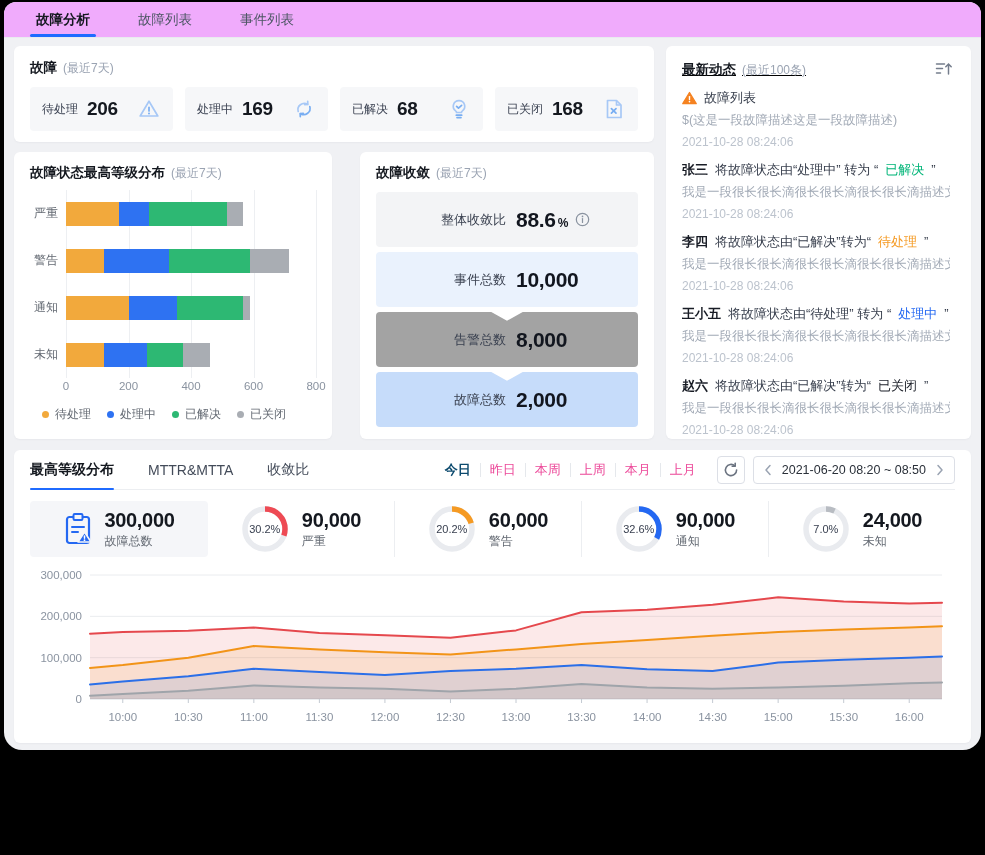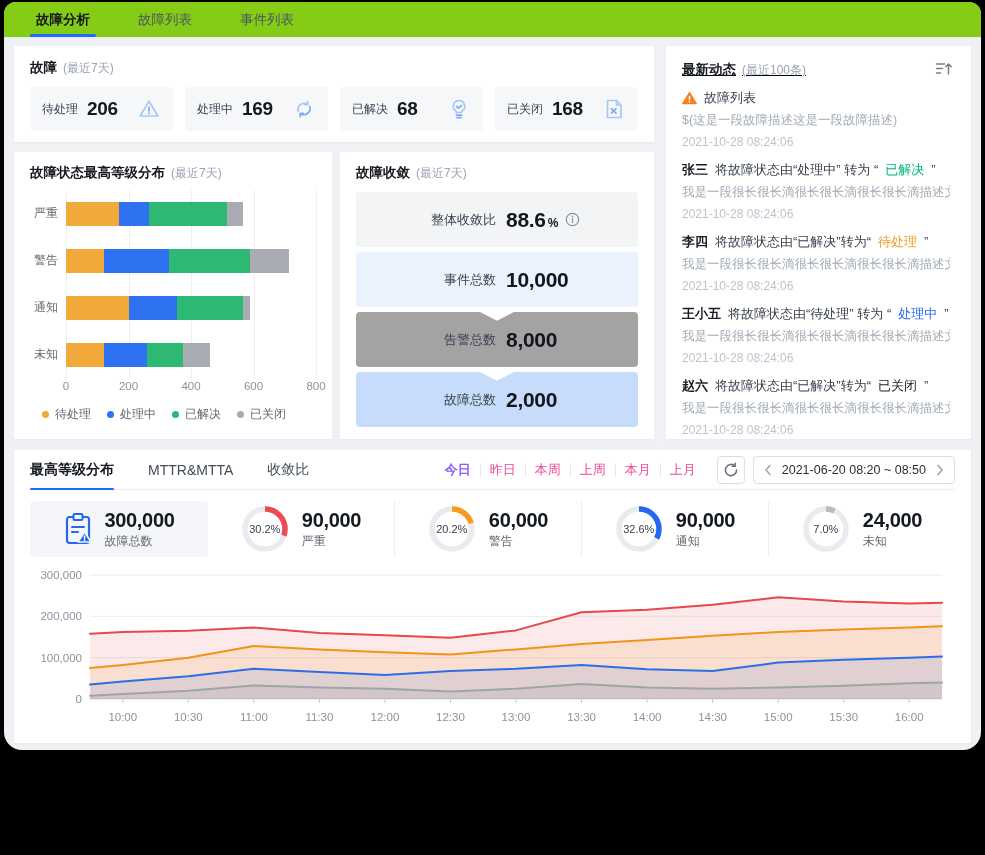--- a/index.html
+++ b/index.html
@@ -1,40 +1,40 @@
 <!DOCTYPE html>
 <html><head>
 <meta charset="utf-8">
 <style>
   html,body{margin:0;padding:0;background:#000;}
   *{box-sizing:border-box;font-family:"Liberation Sans","DejaVu Sans",sans-serif;}
   .stage{position:relative;width:985px;height:855px;background:#000;overflow:hidden;}
   .app{position:absolute;left:4px;top:2px;width:977px;height:748px;background:#f0f1f4;
        border-radius:12px 12px 18px 18px;overflow:hidden;}
   
-  .topnav{height:36px;background:#84cc16;border-bottom:1px solid #e9ebef;display:flex;align-items:center;padding:0 0 0 30px;}
+  .topnav{height:36px;background:#f0abfc;border-bottom:1px solid #e9ebef;display:flex;align-items:center;padding:0 0 0 30px;}
   .topnav .tab{position:relative;font-size:13.5px;color:#4b5563;padding:9px 2px 8px;margin-right:44px;cursor:pointer;}
   .topnav .tab.active{color:#14181f;font-weight:bold;}
   .topnav .tab.active::after{content:"";position:absolute;left:-4px;right:-4px;bottom:0;height:3px;background:#1f6bff;border-radius:2px;}
   
   .content{padding:8px 10px 10px;}
   .row1{display:flex;gap:12px;}
   .col-left{width:640px;flex:none;display:flex;flex-direction:column;}
-  .card{background:#fff;border-radius:0;box-shadow:0 1px 2px rgba(20,30,50,.04);}
+  .card{background:#fff;border-radius:6px;box-shadow:0 1px 2px rgba(20,30,50,.04);}
   .card-title{font-size:13.5px;font-weight:bold;color:#14181f;display:flex;align-items:center;}
   .card-title .sub{font-weight:normal;font-size:12px;color:#9aa3b2;margin-left:6px;}
   
   .card-fault{height:96px;padding:13px 16px;}
   .stat-row{display:flex;gap:12px;margin-top:10px;}
   .stat-box{flex:1;height:44px;background:#f6f7f9;border-radius:4px;display:flex;align-items:center;padding:0 12px;}
   .stat-box .lbl{font-size:12px;color:#3c4353;}
   .stat-box .val{font-size:19px;font-weight:bold;color:#14181f;margin-left:9px;letter-spacing:-.3px;text-align:right;}
   .stat-box .ic{margin-left:auto;display:flex;}
   
-  .row2{display:flex;gap:8px;margin-top:10px;align-items:flex-end;}
+  .row2{display:flex;gap:28px;margin-top:10px;align-items:flex-end;}
   .card-bar{width:318px;flex:none;height:287px;padding:12px 16px;}
   .card-funnel{flex:1;height:287px;padding:12px 16px;}
   
   .bar-chart{display:flex;margin-top:8px;}
   .bar-labels{width:36px;flex:none;display:flex;flex-direction:column;}
   .bar-labels span{height:47px;display:flex;align-items:center;justify-content:flex-end;padding-right:8px;font-size:12px;color:#646a73;}
   .bar-plot{flex:1;position:relative;}
   .bar-grid{position:absolute;left:0;right:0;top:0;height:188px;}
   .bar-grid i{position:absolute;top:0;bottom:0;width:1px;background:#edeff2;}
   .bar-rows{position:relative;}
@@ -65,21 +65,21 @@
   .fi-time{margin-top:6px;font-size:12px;color:#bcc3cd;}
   
   .card-bottom{margin-top:11px;height:293px;padding:0 16px 8px;}
   .sub-tabs{height:40px;display:flex;align-items:center;border-bottom:1px solid #eceef1;}
   .sub-tab{position:relative;height:100%;display:flex;align-items:center;font-size:14px;color:#434b59;margin-right:34px;cursor:pointer;}
   .sub-tab.active{color:#14181f;font-weight:bold;}
   .sub-tab.active::after{content:"";position:absolute;left:0;right:0;bottom:-1px;height:2px;background:#1f6bff;border-radius:2px;}
   .tools{margin-left:auto;display:flex;align-items:center;}
   .preset{font-size:13px;color:#ec4899;padding:0 9px;cursor:pointer;line-height:14px;}
   .preset + .preset{border-left:1px solid #e5e8ec;}
-  .preset.active{color:#8b5cf6;font-weight:bold;}
+  .preset.active{color:#0c4a6e;font-weight:bold;}
   .icon-btn{width:28px;height:28px;border:1px solid #dcdfe6;border-radius:4px;background:#fff;display:flex;align-items:center;justify-content:center;margin-left:12px;cursor:pointer;}
   .datebox{height:28px;border:1px solid #dcdfe6;border-radius:4px;display:flex;align-items:center;gap:10px;padding:0 10px;margin-left:8px;cursor:pointer;}
   .datebox .dtxt{font-size:12.5px;color:#2a3039;}
   .chev{display:flex;cursor:pointer;}
   
   .metric-row{display:flex;align-items:center;margin-top:11px;height:56px;}
   .total-box{width:178px;flex:none;height:56px;background:#f5f6f9;border-radius:4px;display:flex;align-items:center;justify-content:center;gap:11px;}
   .total-box .tv .v{font-size:20px;font-weight:bold;color:#14181f;letter-spacing:-.3px;line-height:22px;}
   .total-box .tv .l{font-size:12px;color:#646a73;margin-top:2px;}
   .donuts{flex:1;display:flex;height:56px;}

